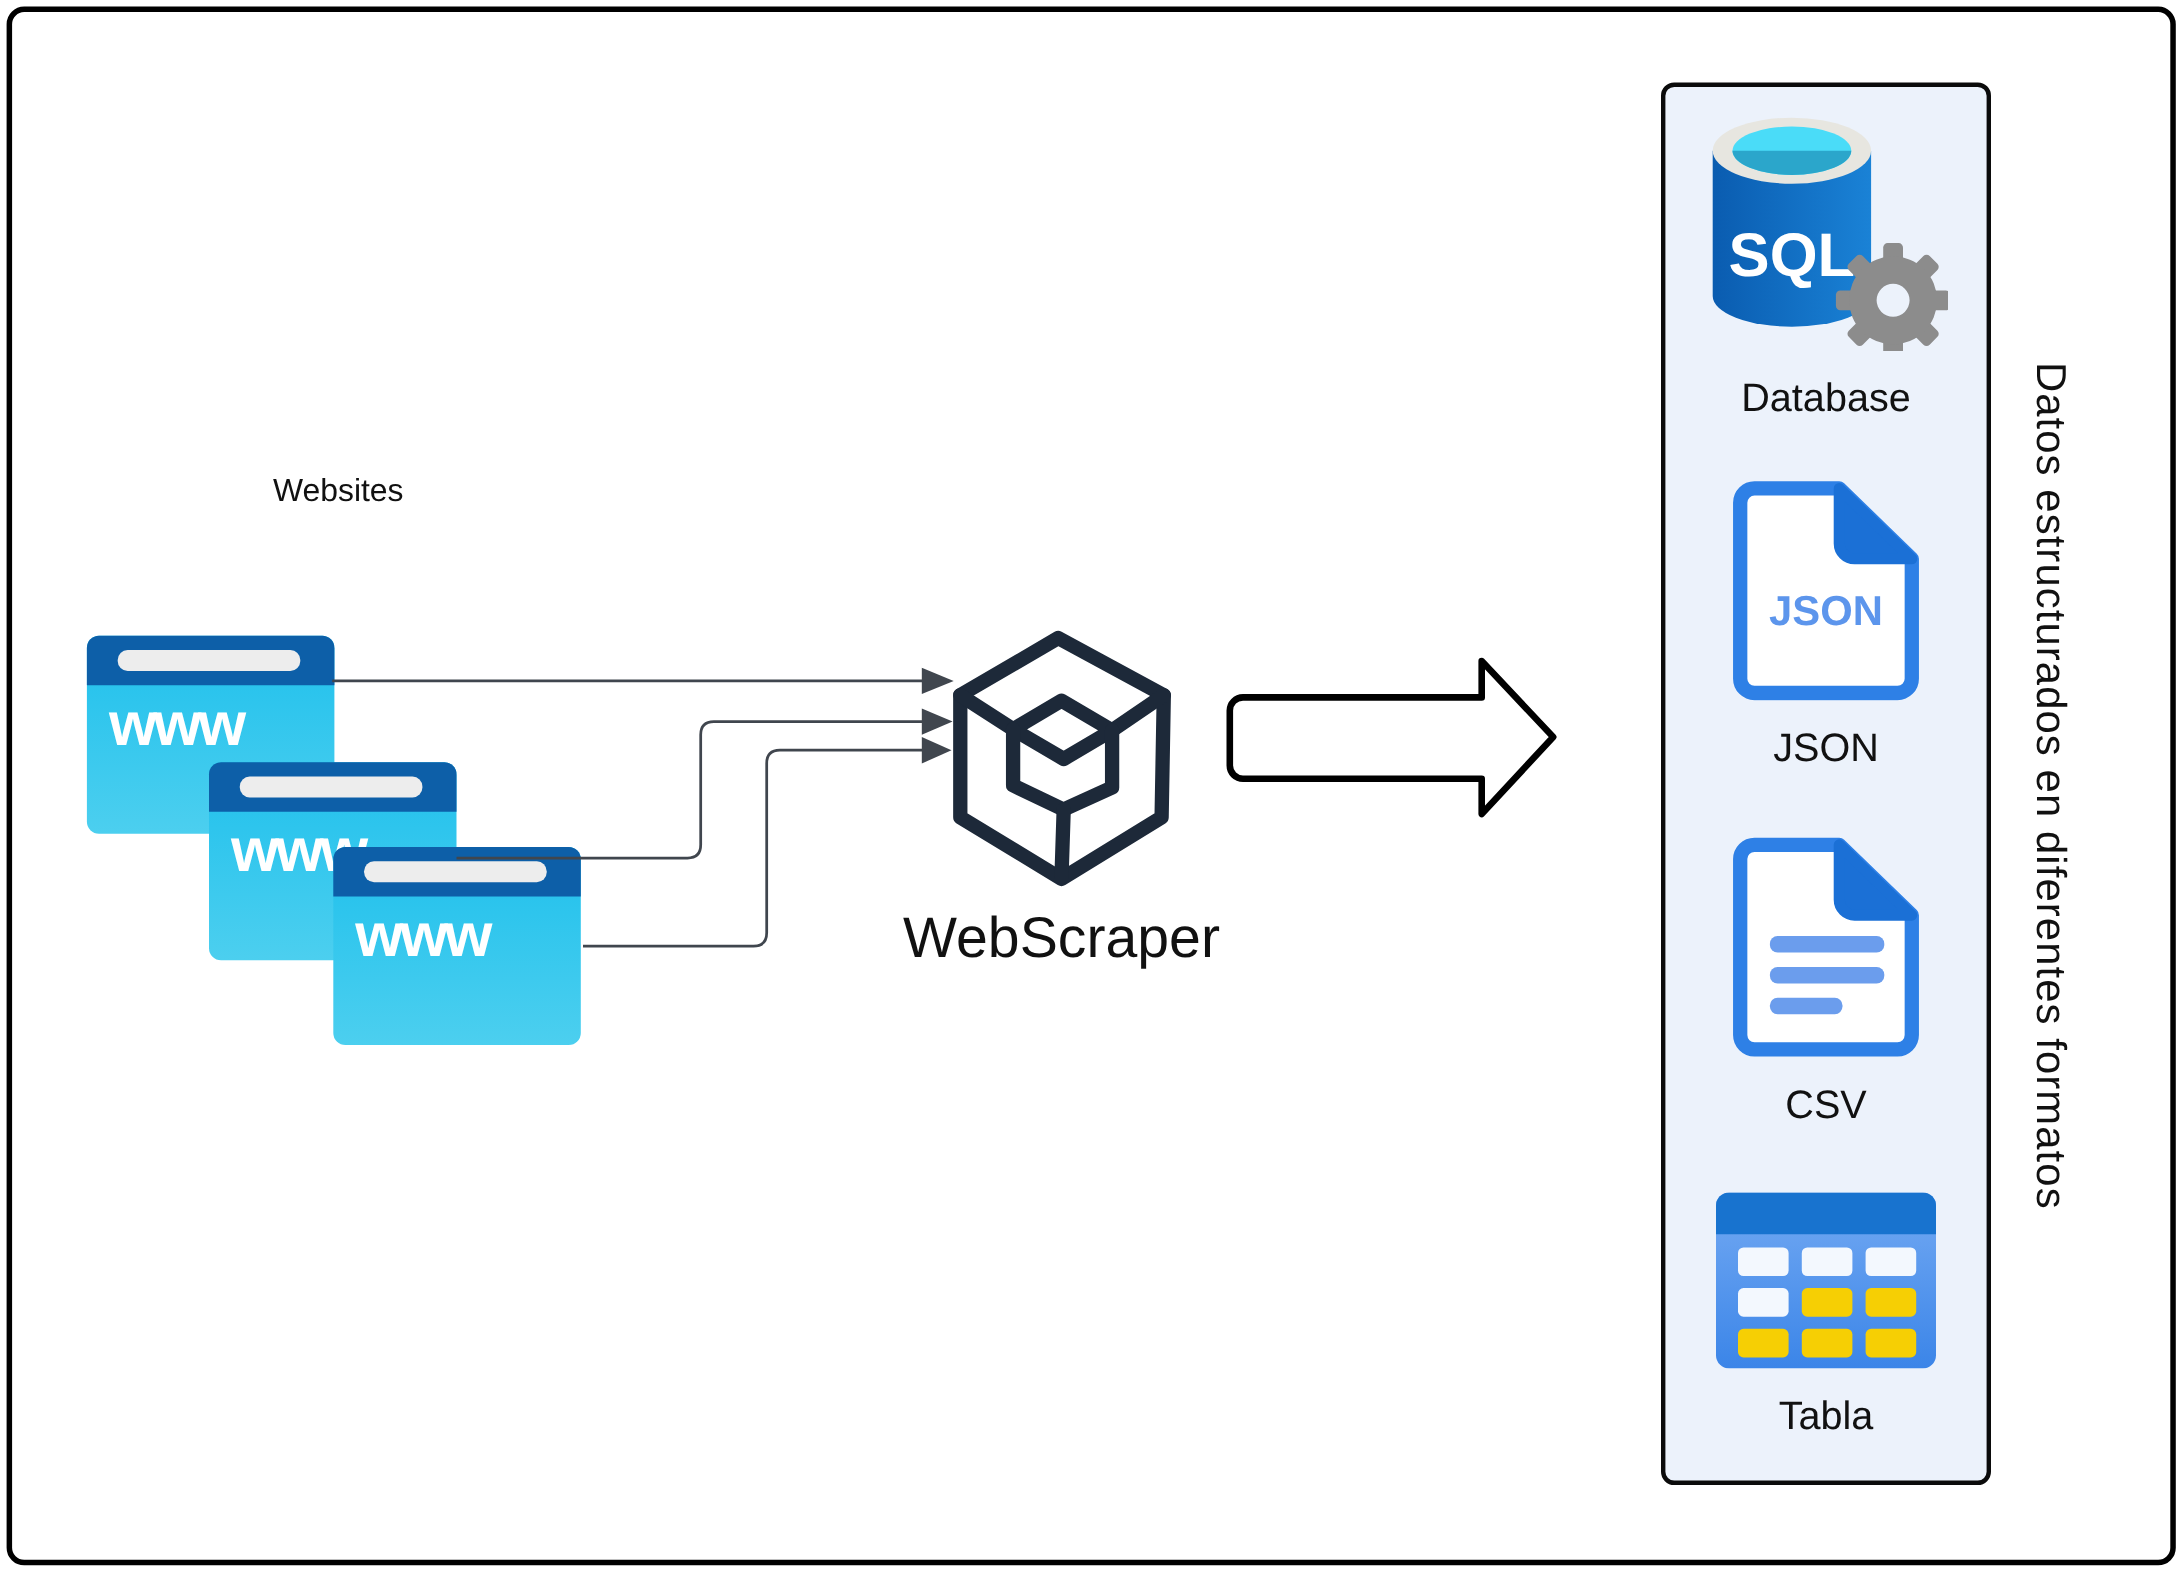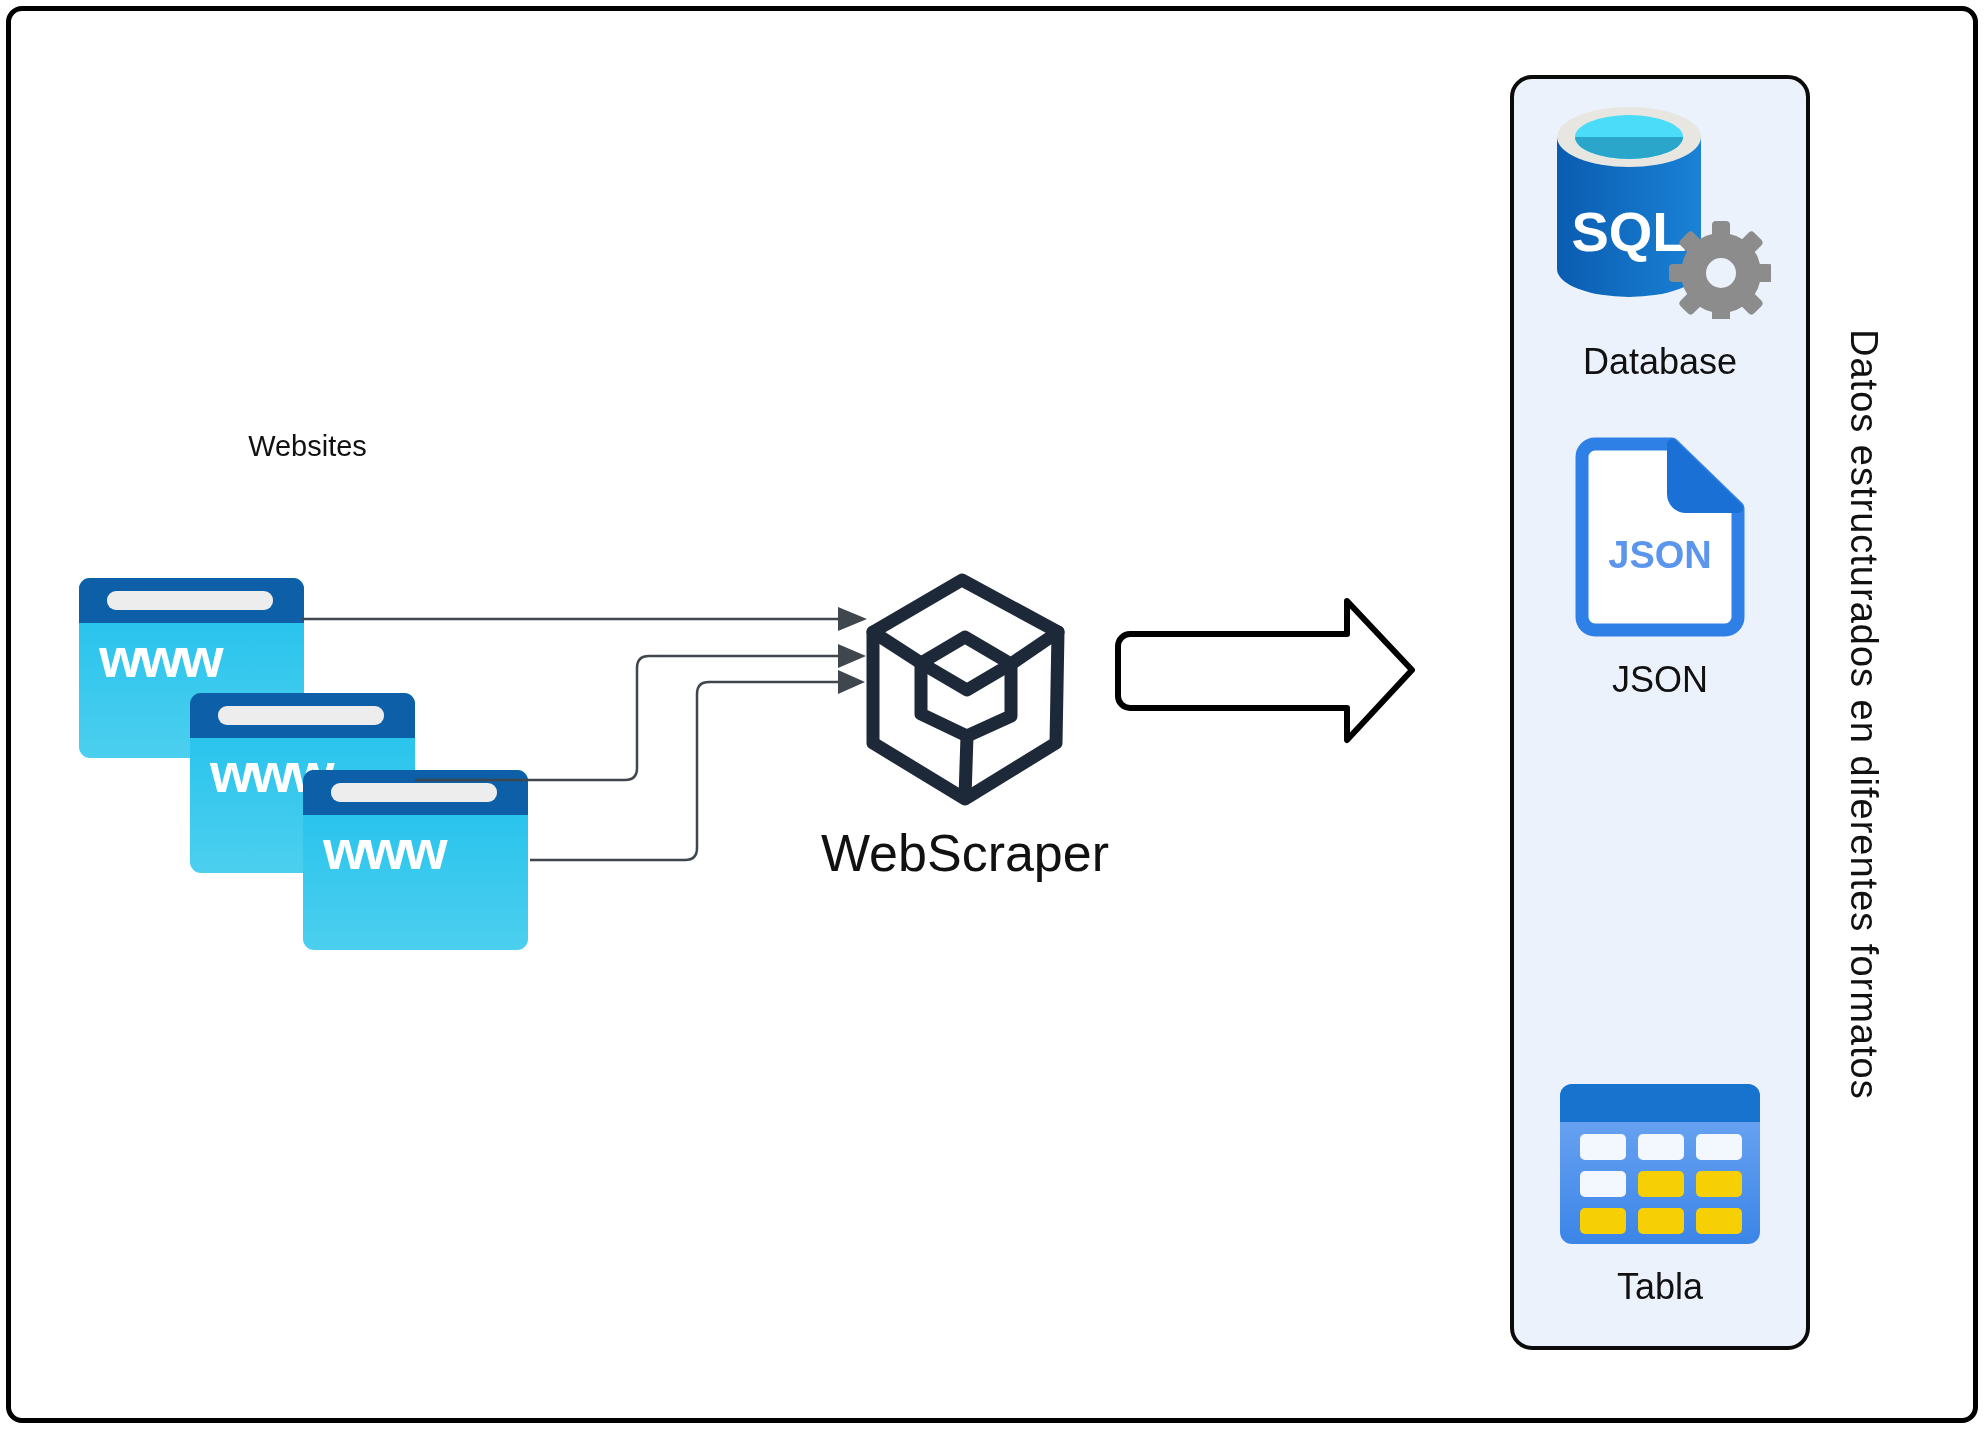--- a/index.html
+++ b/index.html
@@ -30,21 +30,21 @@
   #w3{left:303px;top:770px;}
 
   .overlay{position:absolute;left:0;top:0;}
   .connector{fill:none;stroke:var(--connector);stroke-width:2.5px;}
   .arrowhead{fill:var(--connector);stroke:none;}
   .cube-line{fill:none;stroke:var(--cube-stroke);stroke-width:13px;stroke-linejoin:round;stroke-linecap:round;}
   .big-arrow{fill:#ffffff;stroke:#000;stroke-width:6px;stroke-linejoin:round;}
 
   
   .panel{position:absolute;left:1510px;top:75px;width:300px;height:1275px;
-    background:var(--panel-bg);border:4px solid #0b0b0b;border-radius:22px;box-sizing:border-box;padding-left:25px;}
+    background:var(--panel-bg);border:4px solid #0b0b0b;border-radius:12px;box-sizing:border-box;padding-left:25px;}
   .out-item{position:absolute;left:0;width:100%;display:flex;flex-direction:column;align-items:center;}
   .out-label{font-size:36px;color:#111;margin-top:22px;}
   #item-db{top:22px;}
   #item-json{top:358px;}
   #item-csv{top:682px;}
   #item-tabla{top:1005px;}
 
   .side-label{position:absolute;left:1828px;top:0;height:1429px;width:70px;
     display:flex;align-items:center;justify-content:center;
     writing-mode:vertical-rl;font-size:38px;color:#111;letter-spacing:1px;}
@@ -150,20 +150,30 @@
 
     <div class="out-item" id="item-json">
       <svg width="170" height="200" viewBox="0 0 170 200">
         <path class="file-page" d="M20,7 H97 L163,71 V180 a13,13 0 0 1 -13,13 H20 a13,13 0 0 1 -13,-13 V20 A13,13 0 0 1 20,7 Z"></path>
         <path class="file-fold" d="M97,7 L163,71 H111 a14,14 0 0 1 -14,-14 Z"></path>
         <text class="json-text" x="85" y="131" text-anchor="middle">JSON</text>
       </svg>
       <div class="out-label">JSON</div>
     </div>
 
+    <div class="out-item" id="item-csv">
+      <svg width="170" height="200" viewBox="0 0 170 200">
+        <path class="file-page" d="M20,7 H97 L163,71 V180 a13,13 0 0 1 -13,13 H20 a13,13 0 0 1 -13,-13 V20 A13,13 0 0 1 20,7 Z"></path>
+        <path class="file-fold" d="M97,7 L163,71 H111 a14,14 0 0 1 -14,-14 Z"></path>
+        <rect class="file-bar" x="34" y="90" width="104" height="15" rx="7"></rect>
+        <rect class="file-bar" x="34" y="118" width="104" height="15" rx="7"></rect>
+        <rect class="file-bar" x="34" y="146" width="66" height="15" rx="7"></rect>
+      </svg>
+      <div class="out-label">CSV</div>
+    </div>
 
     <div class="out-item" id="item-tabla">
       <svg width="200" height="160" viewBox="0 0 200 160">
         <defs>
           <linearGradient id="tblGrad" x1="0" y1="0" x2="0" y2="1">
             <stop offset="0" class="stop-tbl-t"></stop>
               <stop offset="1" class="stop-tbl-b"></stop>
           </linearGradient>
         </defs>
         <rect x="0" y="0" width="200" height="160" rx="12" fill="url(#tblGrad)"></rect>

